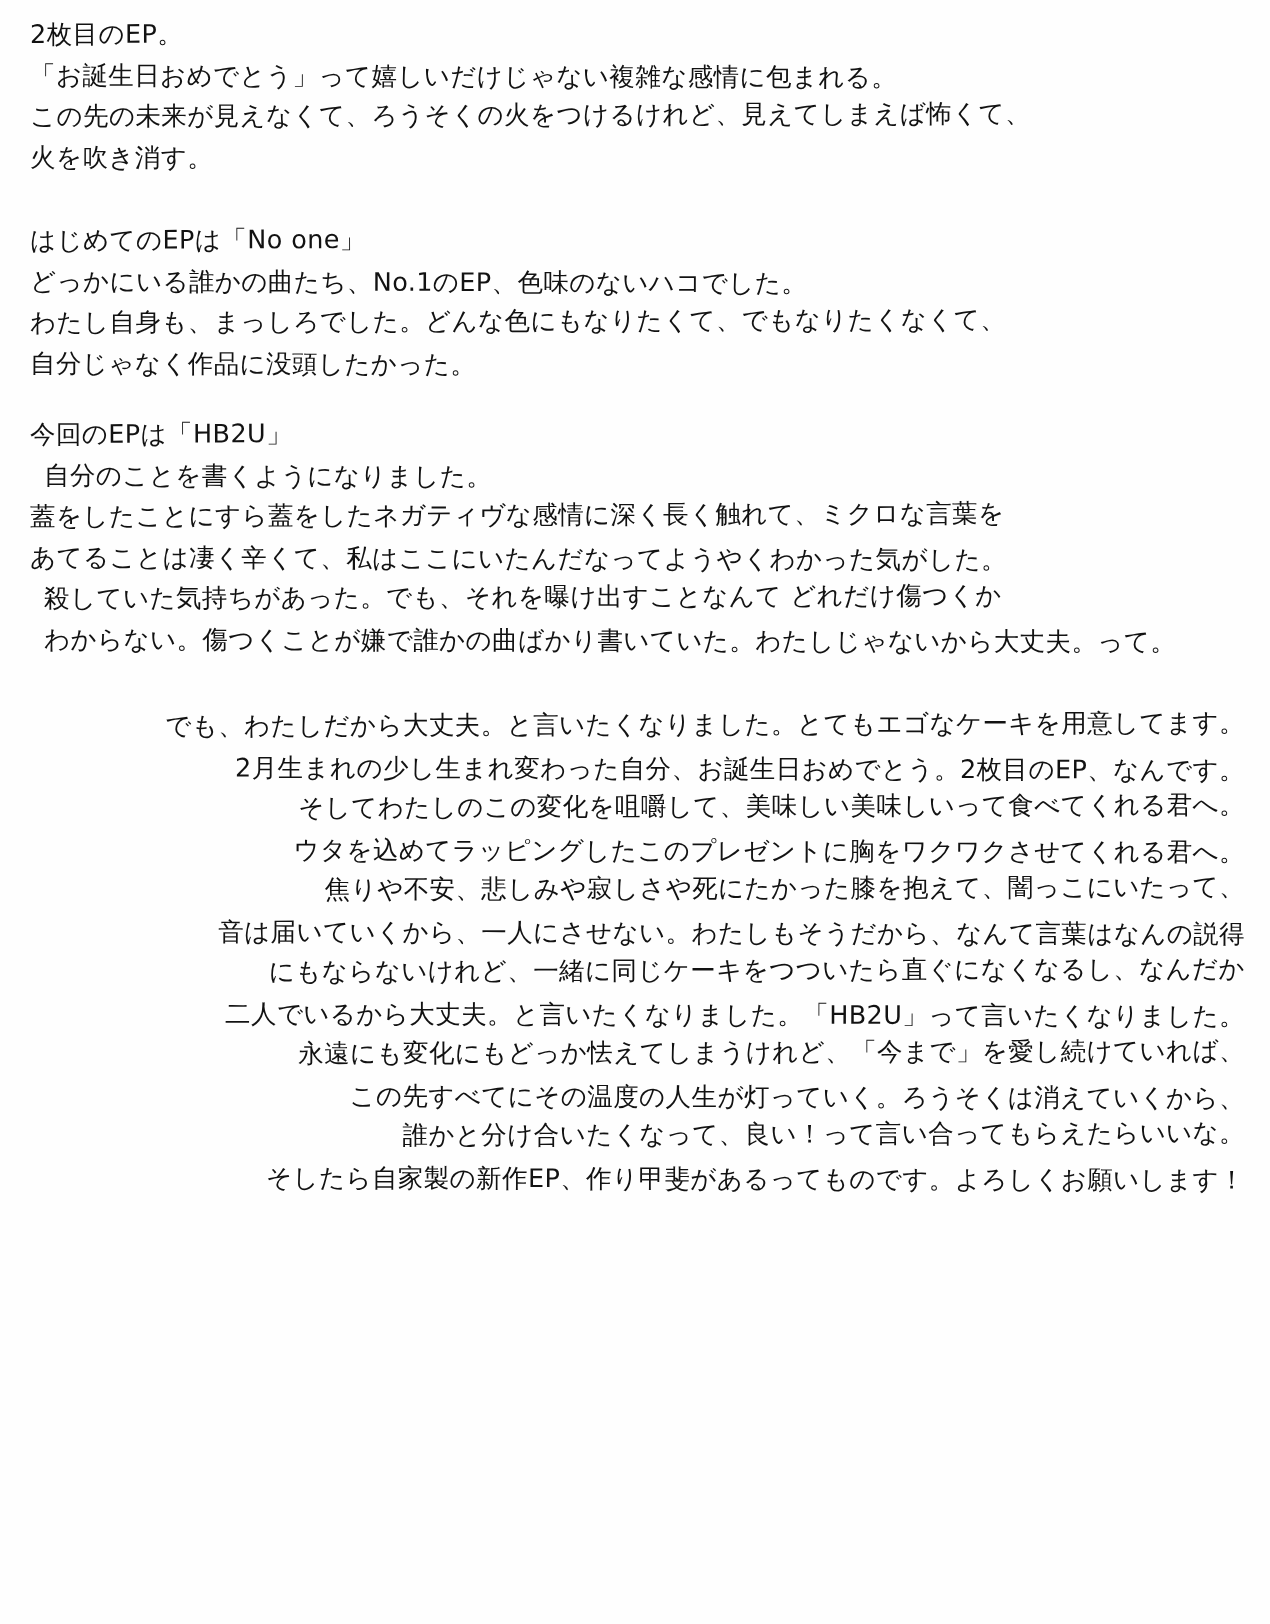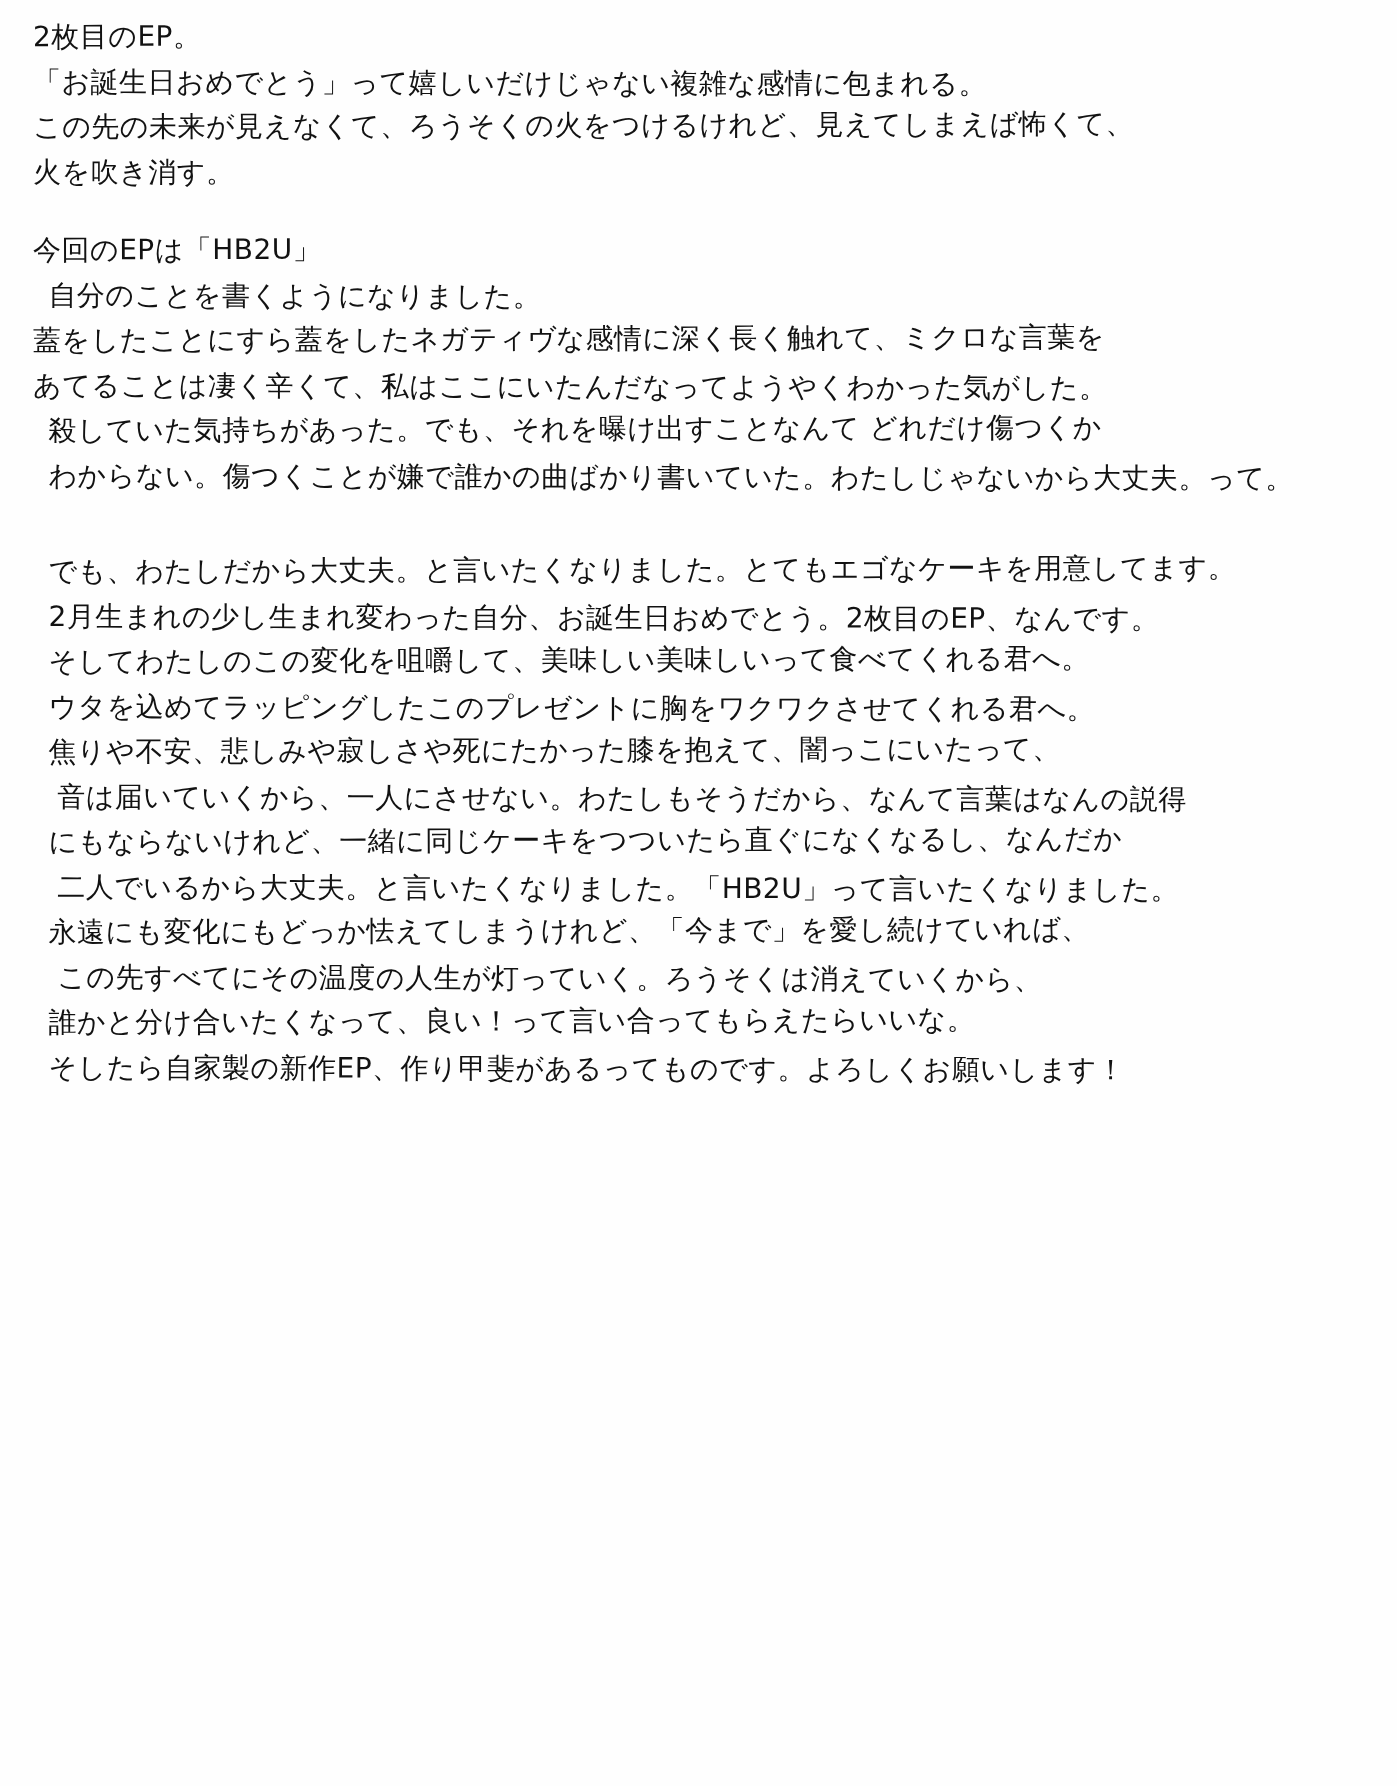--- a/index.html
+++ b/index.html
@@ -42,37 +42,43 @@
     letter-spacing: 0.4px;
     font-family: "DejaVu Sans", sans-serif;
     transform-origin: left center;
   }
   
   .line:nth-child(odd)  { transform: rotate(-0.18deg); }
   .line:nth-child(even) { transform: rotate(0.12deg); }
   .para.p1 { margin-top: 0; }
   .para.p2 { margin-top: 42px; }
   .para.p3 { }
-  .para.p4 { margin-top: 46px; }
+  .para.p4 { margin-top: 46px; text-align: right; }
   .indent-1 { padding-left: 14px; }
   .indent-2 { padding-left: 22px; }
 </style>
 </head>
 <body>
 
 <div class="page">
   <div class="note">
 
     <div class="para p1">
       <span class="line">2枚目のEP。</span>
       <span class="line">「お誕生日おめでとう」って嬉しいだけじゃない複雑な感情に包まれる。</span>
       <span class="line">この先の未来が見えなくて、ろうそくの火をつけるけれど、見えてしまえば怖くて、</span>
       <span class="line">火を吹き消す。</span>
     </div>
 
+    <div class="para p2">
+      <span class="line">はじめてのEPは「No one」</span>
+      <span class="line">どっかにいる誰かの曲たち、No.1のEP、色味のないハコでした。</span>
+      <span class="line">わたし自身も、まっしろでした。どんな色にもなりたくて、でもなりたくなくて、</span>
+      <span class="line">自分じゃなく作品に没頭したかった。</span>
+    </div>
 
     <div class="para p3">
       <span class="line">今回のEPは「HB2U」</span>
       <span class="line indent-1">自分のことを書くようになりました。</span>
       <span class="line">蓋をしたことにすら蓋をしたネガティヴな感情に深く長く触れて、ミクロな言葉を</span>
       <span class="line">あてることは凄く辛くて、私はここにいたんだなってようやくわかった気がした。</span>
       <span class="line indent-1">殺していた気持ちがあった。でも、それを曝け出すことなんて どれだけ傷つくか</span>
       <span class="line indent-1">わからない。傷つくことが嫌で誰かの曲ばかり書いていた。わたしじゃないから大丈夫。って。</span>
     </div>
 

